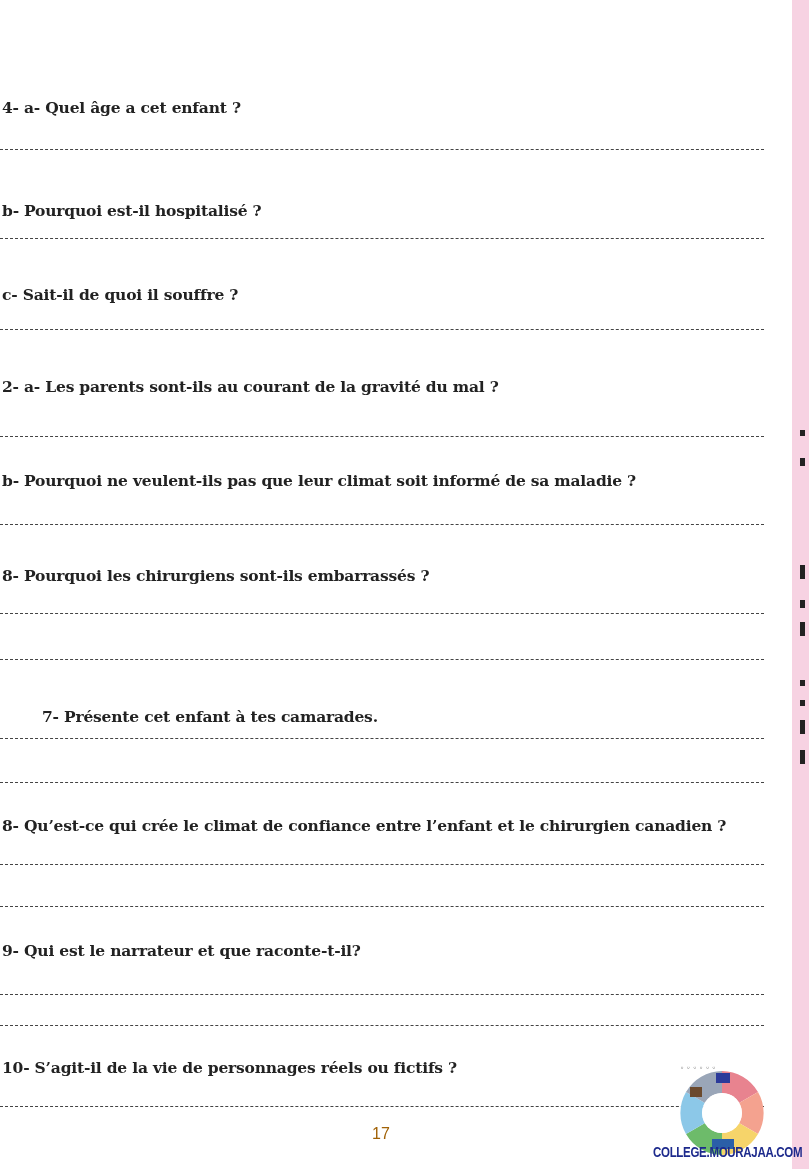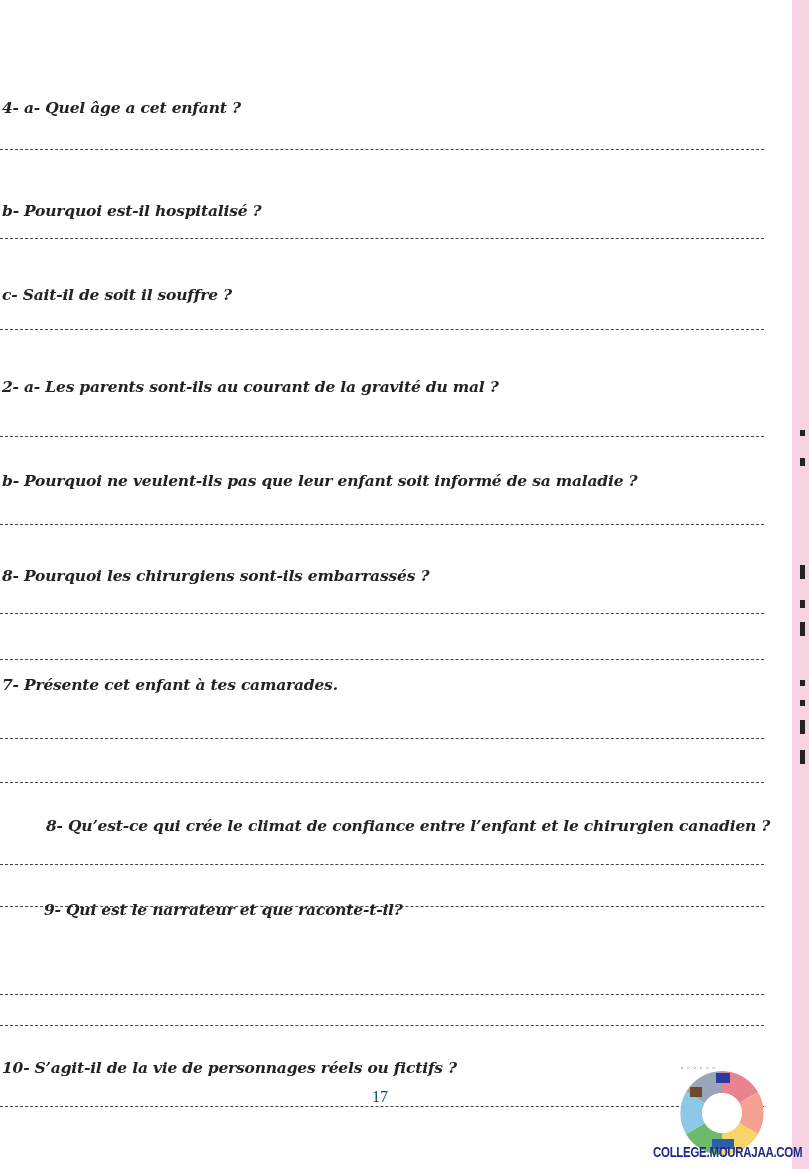--- a/index.html
+++ b/index.html
@@ -12,29 +12,29 @@
   .sidebar {
     position: absolute; left: 792px; top: 0; width: 17px; height: 1169px;
     background: #f7d2e2;
   }
   .side-mark {
     position: absolute; left: 800px; width: 5px; background: #222;
   }
   .q {
     position: absolute; left: 2px;
     font-size: 15.5px; font-weight: bold; letter-spacing: -0.2px;
-    white-space: nowrap; line-height: 18px; font-style: italic;
+    white-space: nowrap; line-height: 18px;
   }
   .dline {
     position: absolute; left: 0; width: 764px; height: 0;
     border-top: 1.3px dashed #444;
   }
   .pagenum {
-    position: absolute; left: 372px; top: 1088px;
-    font-family: Liberation Serif, serif; font-size: 16px; color: #0c4a6e;
+    position: absolute; left: 372px; top: 1125px;
+    font-family: Liberation Sans, sans-serif; font-size: 16px; color: #a16207;
   }
   .logo {
     position: absolute; left: 660px; top: 1058px; width: 130px; height: 110px;
   }
   .logo-text {
     position: absolute; left: 653px; top: 1145px;
     font-family: "Liberation Sans", sans-serif; font-weight: bold;
     font-size: 11.5px; color: #1d2a8c; letter-spacing: -0.3px;
     transform: scaleY(1.2); transform-origin: left top;
   }
@@ -51,36 +51,36 @@
 <div class="side-mark" style="top:680px;height:6px"></div>
 <div class="side-mark" style="top:700px;height:6px"></div>
 <div class="side-mark" style="top:720px;height:14px"></div>
 <div class="side-mark" style="top:750px;height:14px"></div>
 
 <div id="worksheet">
     <div class="q" style="top: 99px;">4- a- Quel âge a cet enfant ?</div>
     <div class="dline" style="top: 149px;"></div>
     <div class="q" style="top: 202px;">b- Pourquoi est-il hospitalisé ?</div>
     <div class="dline" style="top: 238px;"></div>
-    <div class="q" style="top: 286px;">c- Sait-il de soit il souffre ?</div>
+    <div class="q" style="top: 286px;">c- Sait-il de quoi il souffre ?</div>
     <div class="dline" style="top: 329px;"></div>
     <div class="q" style="top: 378px;">2- a- Les parents sont-ils au courant de la gravité du mal ?</div>
     <div class="dline" style="top: 436px;"></div>
-    <div class="q" style="top: 472px;">b- Pourquoi ne veulent-ils pas que leur enfant soit informé de sa maladie ?</div>
+    <div class="q" style="top: 472px;">b- Pourquoi ne veulent-ils pas que leur climat soit informé de sa maladie ?</div>
     <div class="dline" style="top: 524px;"></div>
     <div class="q" style="top: 567px;">8- Pourquoi les chirurgiens sont-ils embarrassés ?</div>
     <div class="dline" style="top: 613px;"></div>
     <div class="dline" style="top: 659px;"></div>
-    <div class="q" style="top: 676px;">7- Présente cet enfant à tes camarades.</div>
+    <div class="q" style="top: 708px; margin-left: 40px;">7- Présente cet enfant à tes camarades.</div>
     <div class="dline" style="top: 738px;"></div>
     <div class="dline" style="top: 782px;"></div>
-    <div class="q" style="top: 817px; margin-left: 44px;">8- Qu’est-ce qui crée le climat de confiance entre l’enfant et le chirurgien canadien ?</div>
+    <div class="q" style="top: 817px;">8- Qu’est-ce qui crée le climat de confiance entre l’enfant et le chirurgien canadien ?</div>
     <div class="dline" style="top: 864px;"></div>
     <div class="dline" style="top: 906px;"></div>
-    <div class="q" style="top: 901px; margin-left: 42px;">9- Qui est le narrateur  et que raconte-t-il?</div>
+    <div class="q" style="top: 942px;">9- Qui est le narrateur  et que raconte-t-il?</div>
     <div class="dline" style="top: 994px;"></div>
     <div class="dline" style="top: 1025px;"></div>
     <div class="q" style="top: 1059px;">10- S’agit-il de la vie de personnages réels ou fictifs ?</div>
     <div class="dline" style="top: 1106px;"></div>
   </div>
 
 <div class="pagenum">17</div>
 
 <svg class="logo" viewBox="0 0 130 110">
   <g transform="translate(62,55)">

